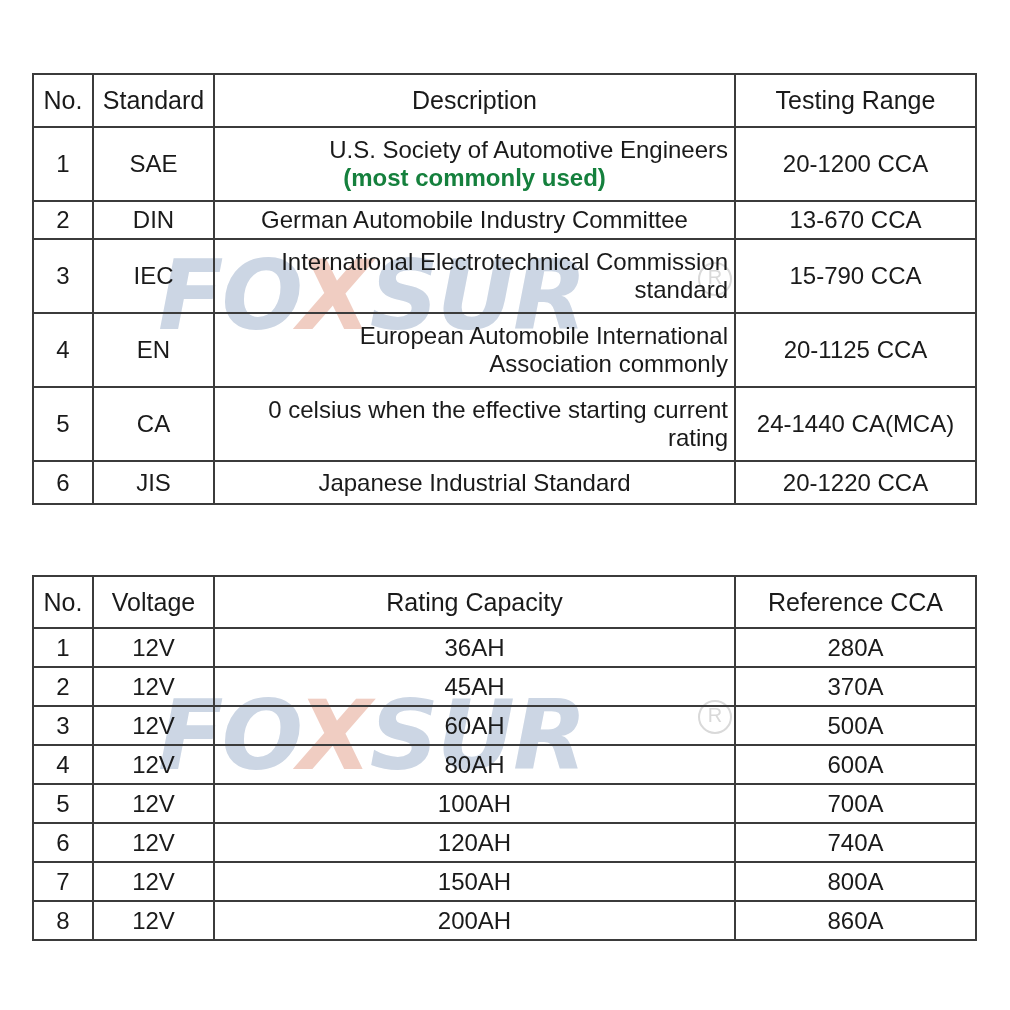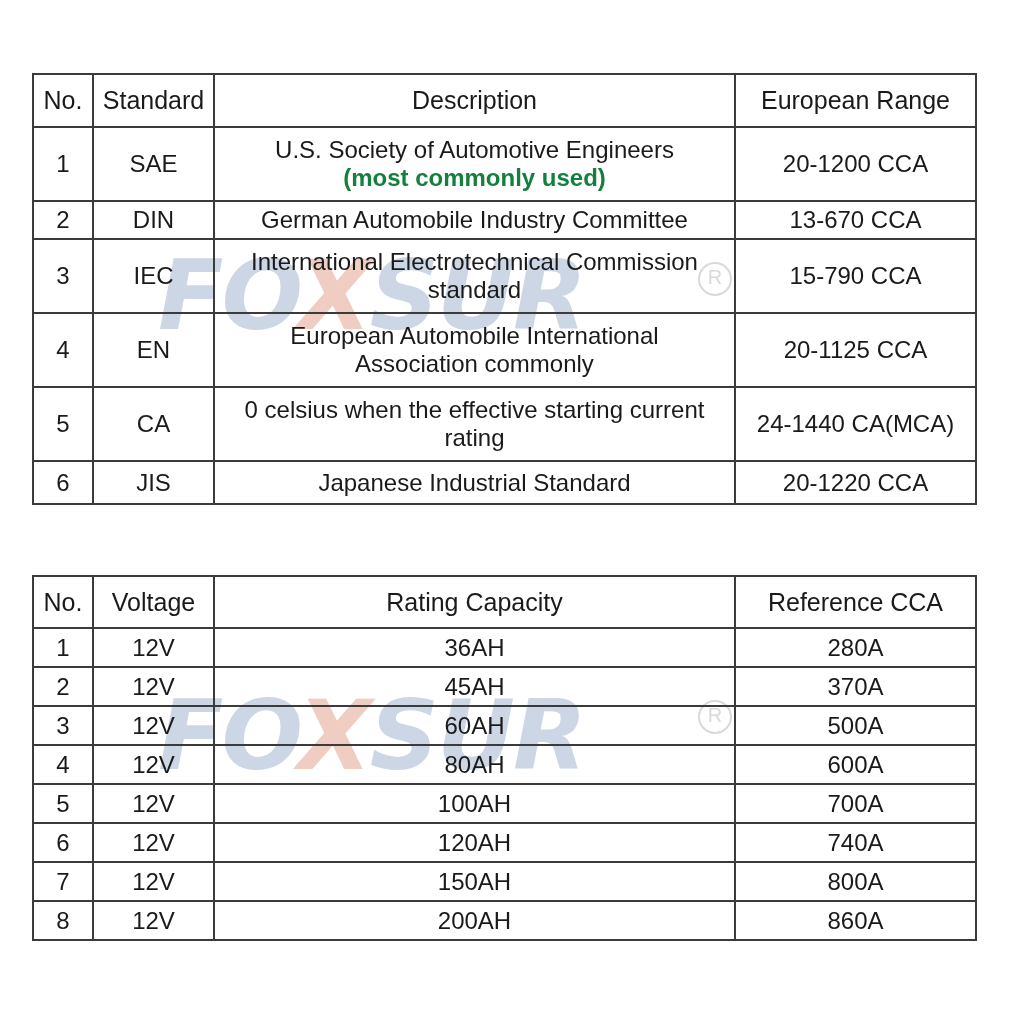--- a/index.html
+++ b/index.html
@@ -105,21 +105,21 @@
     top: 575px;
     width: 943px;
   }
   #table-capacity .c-no   { width: 60px; }
   #table-capacity .c-volt { width: 121px; }
   #table-capacity .c-cap  { width: 521px; }
   #table-capacity .c-cca  { width: 241px; }
   #table-capacity tr.r-hdr td { height: 52px; }
   #table-capacity tr.r-row td { height: 39px; }
 
-  .desc-line { display: block; }
+  .desc-line { display: block; text-align: right; }
   .desc-note {
     display: block;
     color: #15803d;
     font-weight: bold;
   }
 </style>
 </head>
 <body>
 
 <div class="page">
@@ -135,21 +135,21 @@
       <col class="c-no">
         <col class="c-std">
         <col class="c-desc">
         <col class="c-range">
     </colgroup>
     <tbody>
       <tr class="r-hdr">
         <td class="hdr">No.</td>
         <td class="hdr">Standard</td>
         <td class="hdr">Description</td>
-        <td class="hdr">European Range</td>
+        <td class="hdr">Testing Range</td>
       </tr>
 
       <tr class="r-tall">
         <td>1</td>
         <td>SAE</td>
         <td>
           <span class="desc-line">U.S. Society of Automotive Engineers</span>
           <span class="desc-note">(most commonly used)</span>
         </td>
         <td>20-1200 CCA</td>

